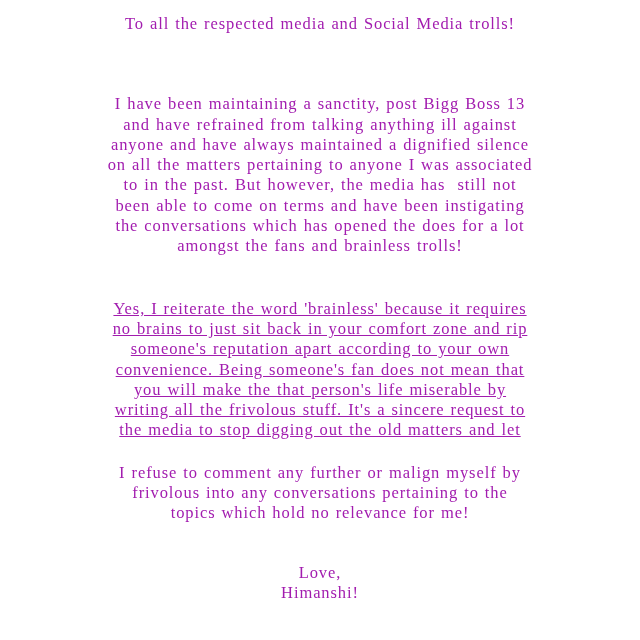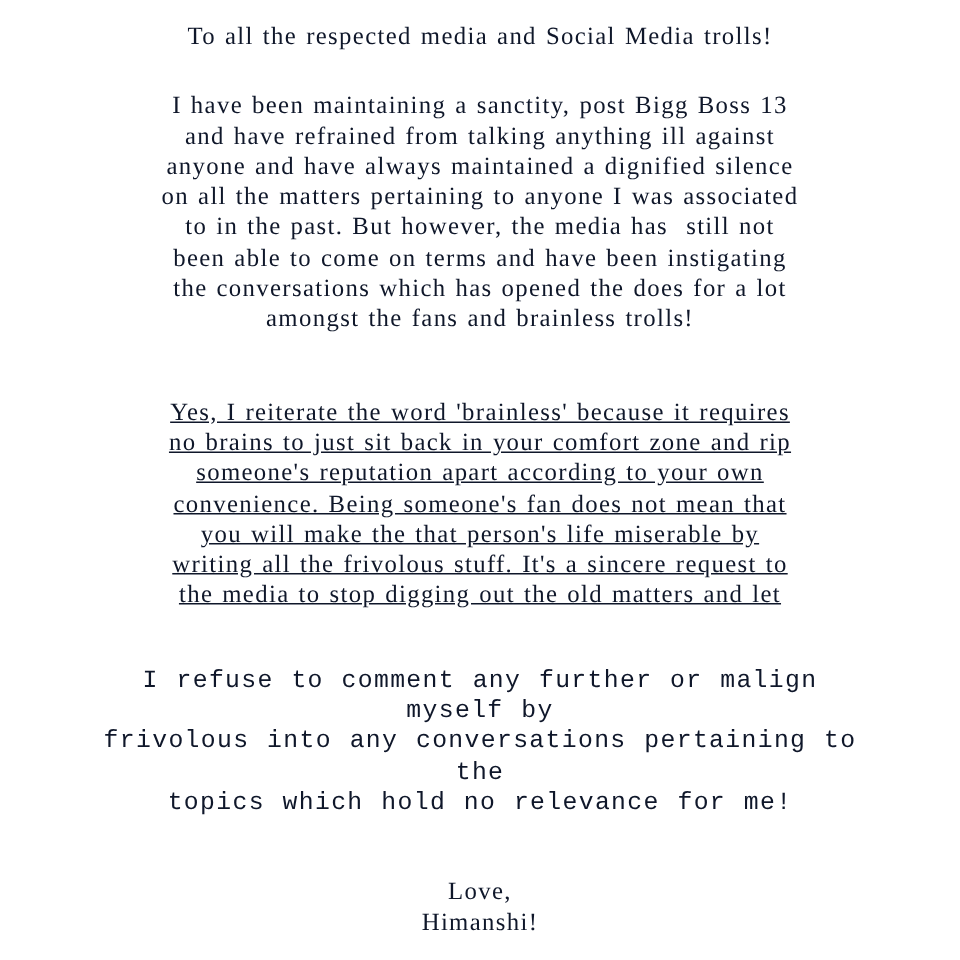--- a/index.html
+++ b/index.html
@@ -11,32 +11,32 @@
     position: relative;
     width: 640px;
     height: 640px;
     box-sizing: border-box;
     padding: 14px 60px 0 60px;
     background: #ffffff;
     font-family: "Liberation Serif", "DejaVu Serif", serif;
     font-size: 16.5px;
     line-height: 20.3px;
     font-weight: 400;
-    color: #0f172a;
+    color: #a21caf;
     text-align: center;
     letter-spacing: 0.9px;
     word-spacing: 1px;
     overflow: hidden;
   }
   .line {
     white-space: pre-wrap;
   }
-  .para-1 { margin-top: 26px; text-align: center; }
+  .para-1 { margin-top: 60px; text-align: center; }
   .para-2 { margin-top: 42px; text-decoration: underline; }
-  .para-3 { margin-top: 37px; font-family: Liberation Mono, monospace; }
+  .para-3 { margin-top: 22px; }
   .signoff { margin-top: 39px; }
 </style>
 </head>
 <body>
 
 <div class="sheet">
 
   <div class="line salutation">To all the respected media and Social Media trolls!</div>
 
   <div class="para para-1">

